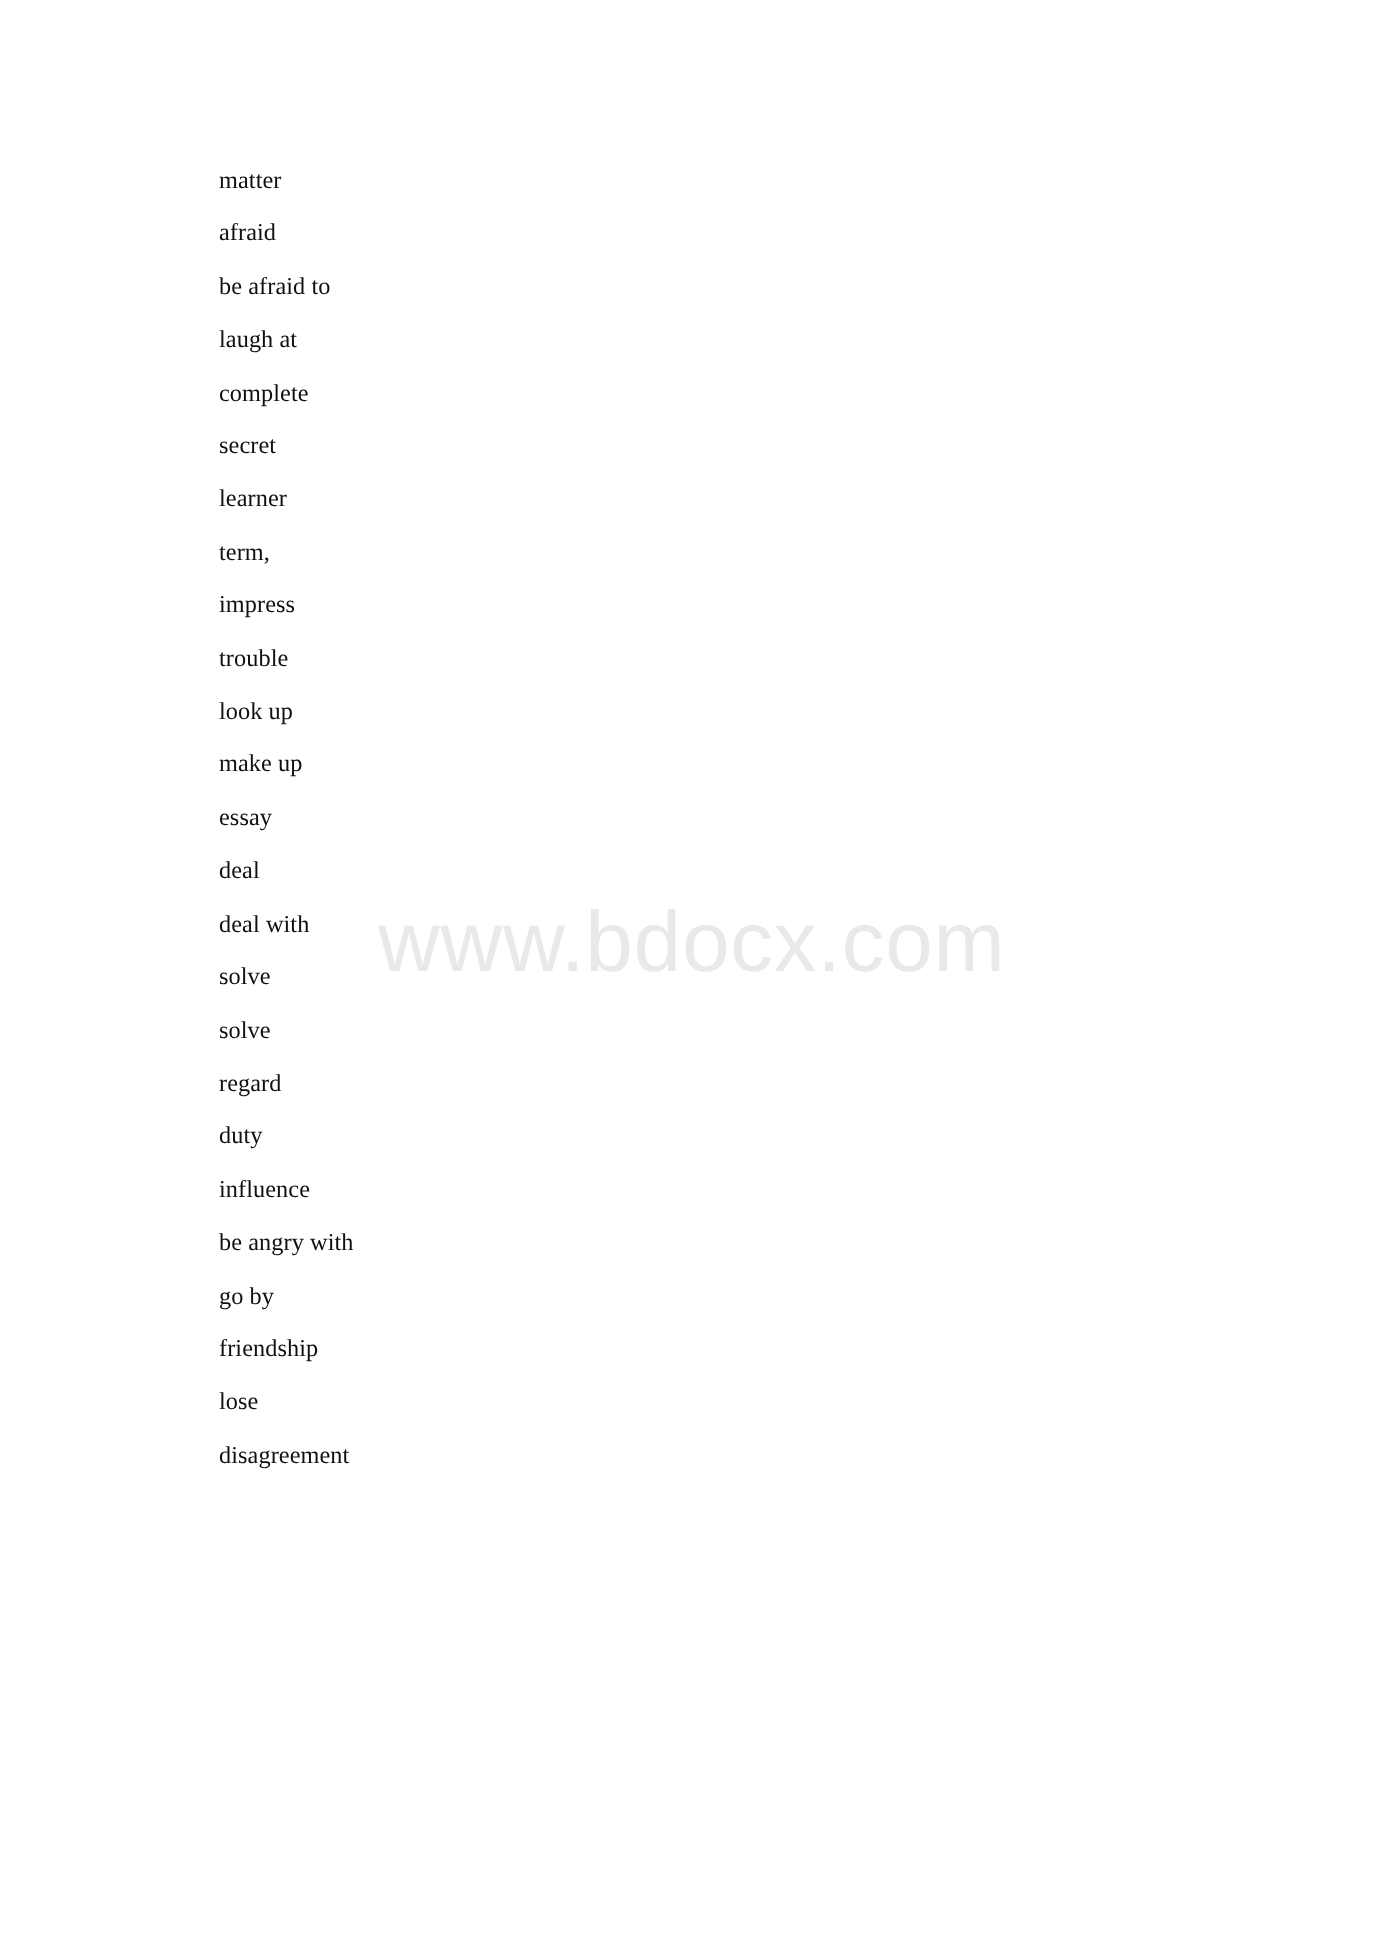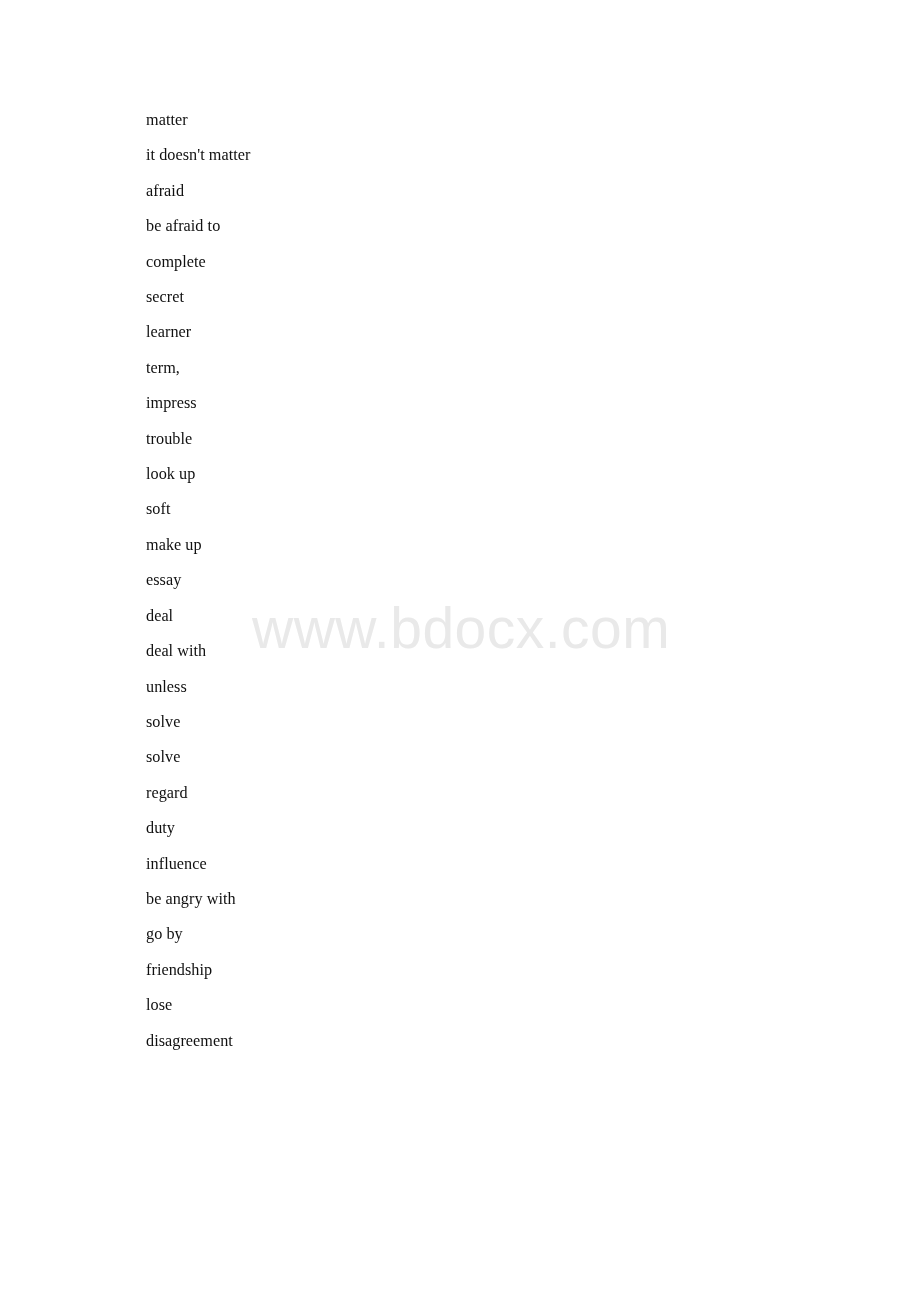--- a/index.html
+++ b/index.html
@@ -50,36 +50,34 @@
 </style>
 </head>
 <body>
 
 <div class="page">
 
   <div class="watermark">www.bdocx.com</div>
 
   <ul class="word-list">
       <li>matter</li>
-      <li>it doesn't matter</li>
       <li>afraid</li>
       <li>be afraid to</li>
+      <li>laugh at</li>
       <li>complete</li>
       <li>secret</li>
       <li>learner</li>
       <li>term,</li>
       <li>impress</li>
       <li>trouble</li>
       <li>look up</li>
-      <li>soft</li>
       <li>make up</li>
       <li>essay</li>
       <li>deal</li>
       <li>deal with</li>
-      <li>unless</li>
       <li>solve</li>
       <li>solve</li>
       <li>regard</li>
       <li>duty</li>
       <li>influence</li>
       <li>be angry with</li>
       <li>go by</li>
       <li>friendship</li>
       <li>lose</li>
       <li>disagreement</li>

